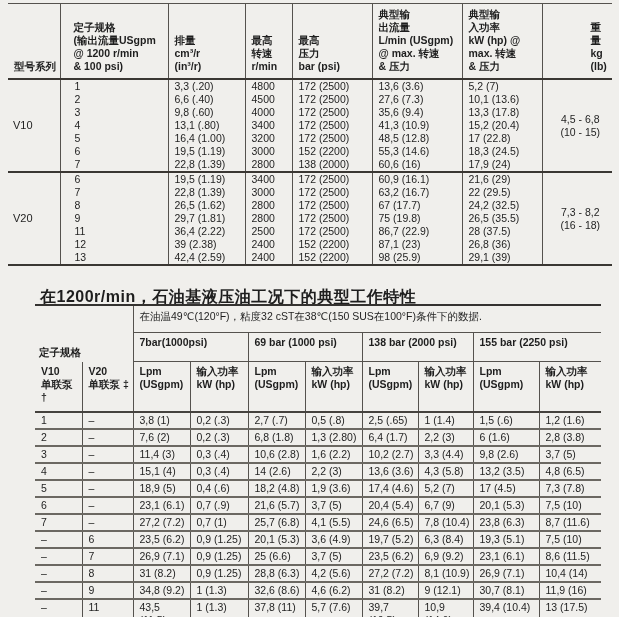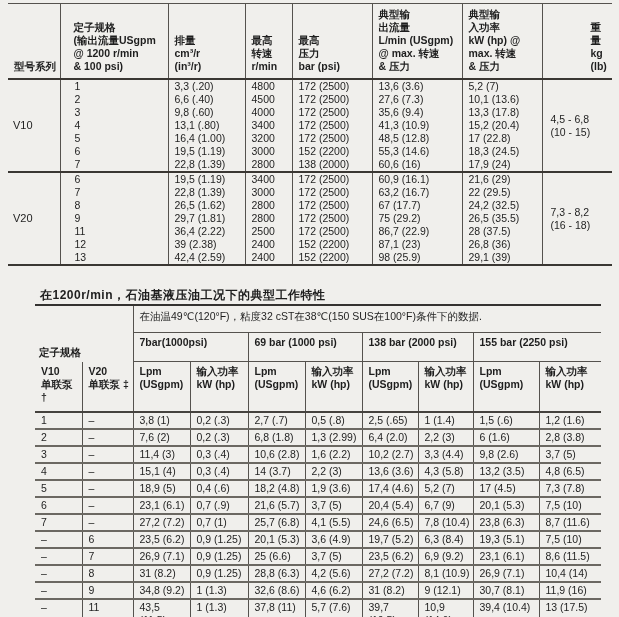--- a/index.html
+++ b/index.html
@@ -22,28 +22,28 @@
     font-size:10.5px;line-height:13px;font-weight:bold;
     vertical-align:bottom;padding:4px 2px 5px 6px;
     border-bottom:2px solid #3a3733;
   }
   .spec thead th.h-stator{padding-left:13px;}
   .spec tbody td{
     font-size:10.5px;line-height:13px;padding:0 2px 0 6px;vertical-align:top;
   }
   .spec td.c-stator{padding-left:14px;}
   .spec td.model-cell{vertical-align:middle;padding-left:5px;font-size:11px;}
-  .spec td.weight-cell{vertical-align:middle;padding-left:8px;}
+  .spec td.weight-cell{vertical-align:middle;padding-left:8px;text-align:center;}
   .spec tr.group-start td{border-top:2px solid #3a3733;}
   .spec tbody tr{height:13px;}
 
   
   .perf-title{
     position:absolute;left:40px;top:287px;
-    font-size:12px;font-weight:bold;letter-spacing:0.5px;
+    font-size:16px;font-weight:bold;letter-spacing:0.5px;
   }
   .perf-wrap{position:absolute;left:35px;top:304px;}
   .perf{width:566px;border-top:2px solid #343230;}
   .perf th,.perf td{border-right:1px solid #55524e;font-size:10.5px;}
   .perf .c-last{border-right:none;}
   .perf th.banner{
     font-weight:normal;padding:4px 4px 9px 6px;line-height:13px;
     border-bottom:1px solid #55524e;vertical-align:top;
   }
   .perf th.stator-head{
@@ -193,21 +193,21 @@
           <td>2800</td>
           <td>172 (2500)</td>
           <td>67 (17.7)</td>
           <td>24,2 (32.5)</td>
         </tr>
         <tr>
           <td class="c-stator">9</td>
           <td>29,7 (1.81)</td>
           <td>2800</td>
           <td>172 (2500)</td>
-          <td>75 (29.2)</td>
+          <td>75 (19.8)</td>
           <td>26,5 (35.5)</td>
         </tr>
         <tr>
           <td class="c-stator">11</td>
           <td>36,4 (2.22)</td>
           <td>2500</td>
           <td>172 (2500)</td>
           <td>86,7 (22.9)</td>
           <td>28 (37.5)</td>
         </tr>
@@ -293,22 +293,22 @@
           <td>1 (1.4)</td>
           <td>1,5 (.6)</td>
           <td class="c-last">1,2 (1.6)</td>
         </tr>
         <tr>
           <td>2</td>
           <td>–</td>
           <td>7,6 (2)</td>
           <td>0,2 (.3)</td>
           <td>6,8 (1.8)</td>
-          <td>1,3 (2.99)</td>
-          <td>6,4 (2.0)</td>
+          <td>1,3 (2.80)</td>
+          <td>6,4 (1.7)</td>
           <td>2,2 (3)</td>
           <td>6 (1.6)</td>
           <td class="c-last">2,8 (3.8)</td>
         </tr>
         <tr>
           <td>3</td>
           <td>–</td>
           <td>11,4 (3)</td>
           <td>0,3 (.4)</td>
           <td>10,6 (2.8)</td>
@@ -316,21 +316,21 @@
           <td>10,2 (2.7)</td>
           <td>3,3 (4.4)</td>
           <td>9,8 (2.6)</td>
           <td class="c-last">3,7 (5)</td>
         </tr>
         <tr>
           <td>4</td>
           <td>–</td>
           <td>15,1 (4)</td>
           <td>0,3 (.4)</td>
-          <td>14 (3.7)</td>
+          <td>14 (2.6)</td>
           <td>2,2 (3)</td>
           <td>13,6 (3.6)</td>
           <td>4,3 (5.8)</td>
           <td>13,2 (3.5)</td>
           <td class="c-last">4,8 (6.5)</td>
         </tr>
         <tr>
           <td>5</td>
           <td>–</td>
           <td>18,9 (5)</td>

